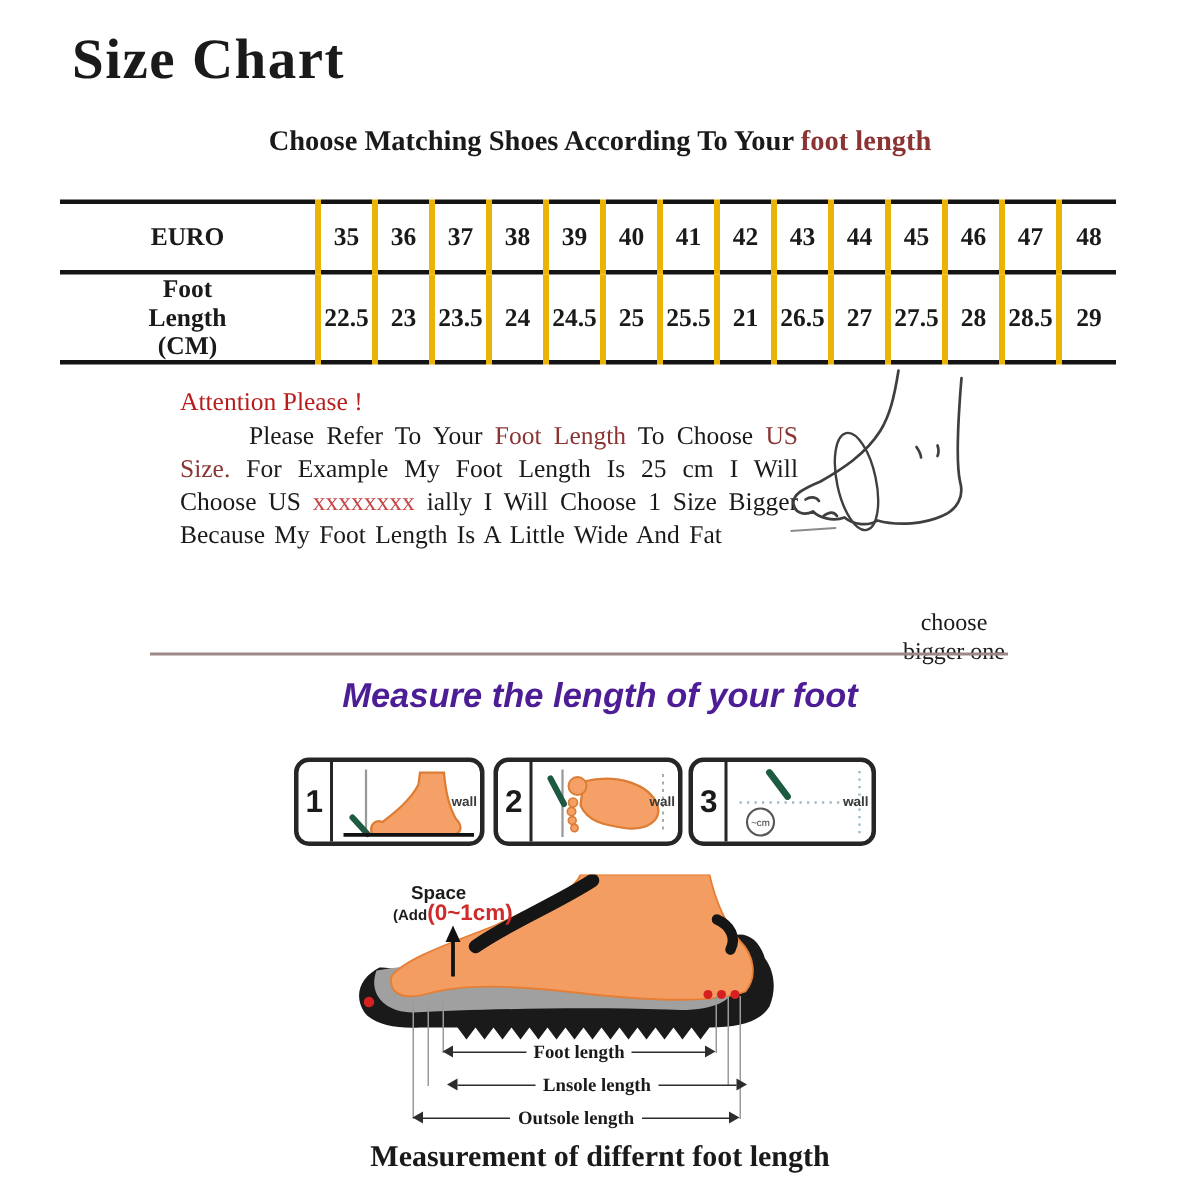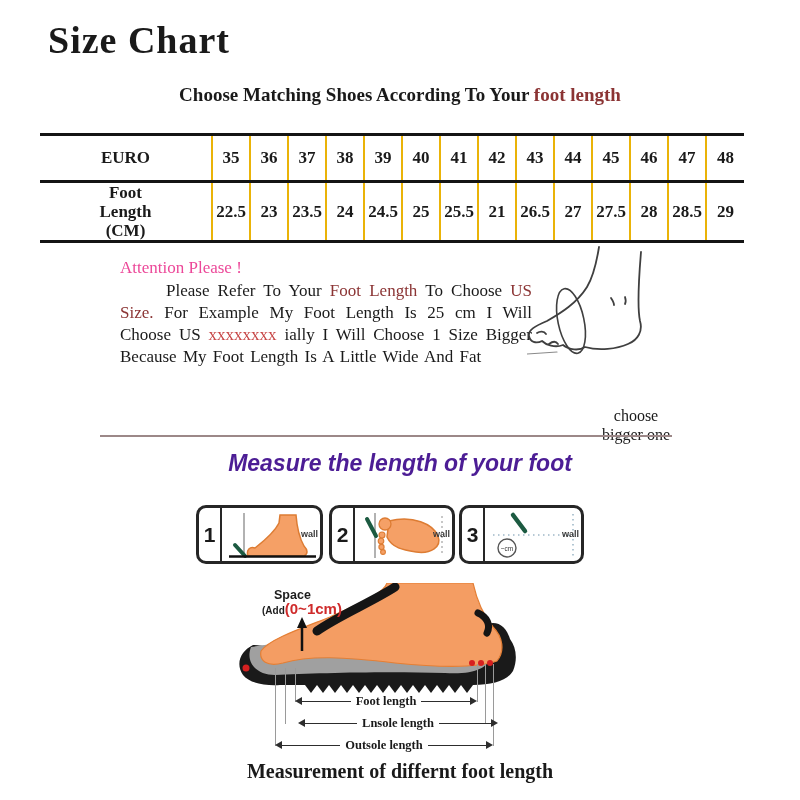--- a/index.html
+++ b/index.html
@@ -8,21 +8,21 @@
     font-family:"Liberation Serif", serif; color:#1a1a1a; overflow:hidden;
   }
   .abs{position:absolute;}
   
   .title{top:18px;left:0;width:800px;text-align:left;font-size:38px;font-weight:bold;letter-spacing:1px;margin-left:48px;}
   .subtitle{top:84px;left:0;width:800px;text-align:center;font-size:19px;font-weight:bold;}
   
   .size-table{top:133px;left:40px;border-collapse:collapse;table-layout:fixed;
     border-top:3px solid #141414;border-bottom:3px solid #141414;}
   .size-table tr:first-child td{border-bottom:3px solid #141414;}
-  .size-table td{border-left:2px solid #eab308;text-align:center;font-weight:bold;padding:0;}
+  .size-table td{border-left:4px solid #eab308;text-align:center;font-weight:bold;padding:0;}
   .size-table td:first-child{border-left:none;}
   .size-table tr:first-child td{height:44px;font-size:17px;}
   .size-table tr:last-child td{height:56px;font-size:17px;}
   .fl-head{width:74px;margin:0 auto;line-height:1.12;font-size:17px;}
   
   .attention{top:257px;left:120px;width:412px;font-size:17px;line-height:22px;}
   .attention .heading{display:block;}
   .attention p{margin:1px 0 0 0;text-align:justify;text-indent:46px;word-spacing:2px;}
   
   .foot-sketch{top:241px;left:527px;}
@@ -112,21 +112,21 @@
     <td>27</td>
     <td>27.5</td>
     <td>28</td>
     <td>28.5</td>
     <td>29</td>
   </tr>
 </tbody>
   </table>
 
 <div class="abs attention">
-  <span class="heading" style="color: #ec4899;">Attention Please !</span>
+  <span class="heading" style="color: #b91c1c;">Attention Please !</span>
   <p><span style="color: rgb(26, 26, 26);">Please Refer To Your </span><span style="color: rgb(139, 52, 52);">Foot Length</span><span style="color: rgb(26, 26, 26);"> To Choose </span><span style="color: rgb(139, 52, 52);">US Size.</span><span style="color: rgb(26, 26, 26);"> For Example My Foot Length Is 25 cm I Will Choose US </span><span style="color: rgb(199, 69, 69);">xxxxxxxx</span><span style="color: rgb(26, 26, 26);"> ially I Will Choose 1 Size Bigger Because My Foot Length Is A Little Wide And Fat</span></p>
 </div>
 
 <svg class="abs foot-sketch" width="206" height="126" viewBox="0 0 206 126">
   <g fill="none" stroke="#3f3f3f" stroke-width="1.8" stroke-linecap="round">
     <path d="M 72,6 C 69,25 66,36 60,46 C 50,62 34,72 20,80 C 8,85 1,89 2,95 C 3,101 9,103 15,100 C 19,104 28,107 36,104 C 42,109 52,110 58,106 C 72,110 90,108 101,103 C 111,99 116,90 113,80 C 110,66 112,35 114,11"></path>
     <path d="M 10,92 C 13,90 17,90 19,93"></path>
     <path d="M 22,103 C 26,100 29,100 31,103"></path>
     <path d="M 84,57 C 86,60 87,62 87,64"></path>
     <path d="M 98,56 C 99,59 99,61 98,63"></path>

